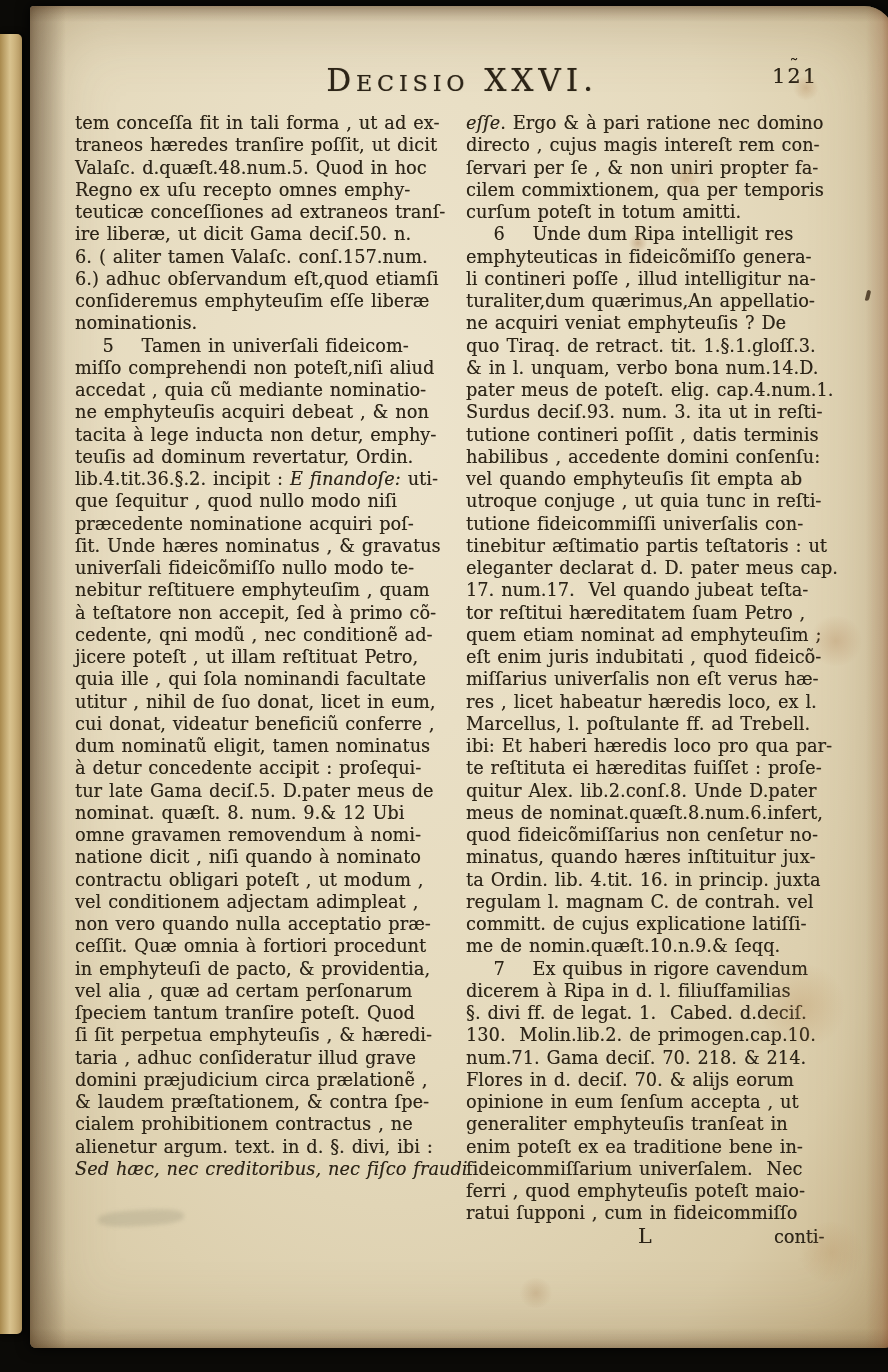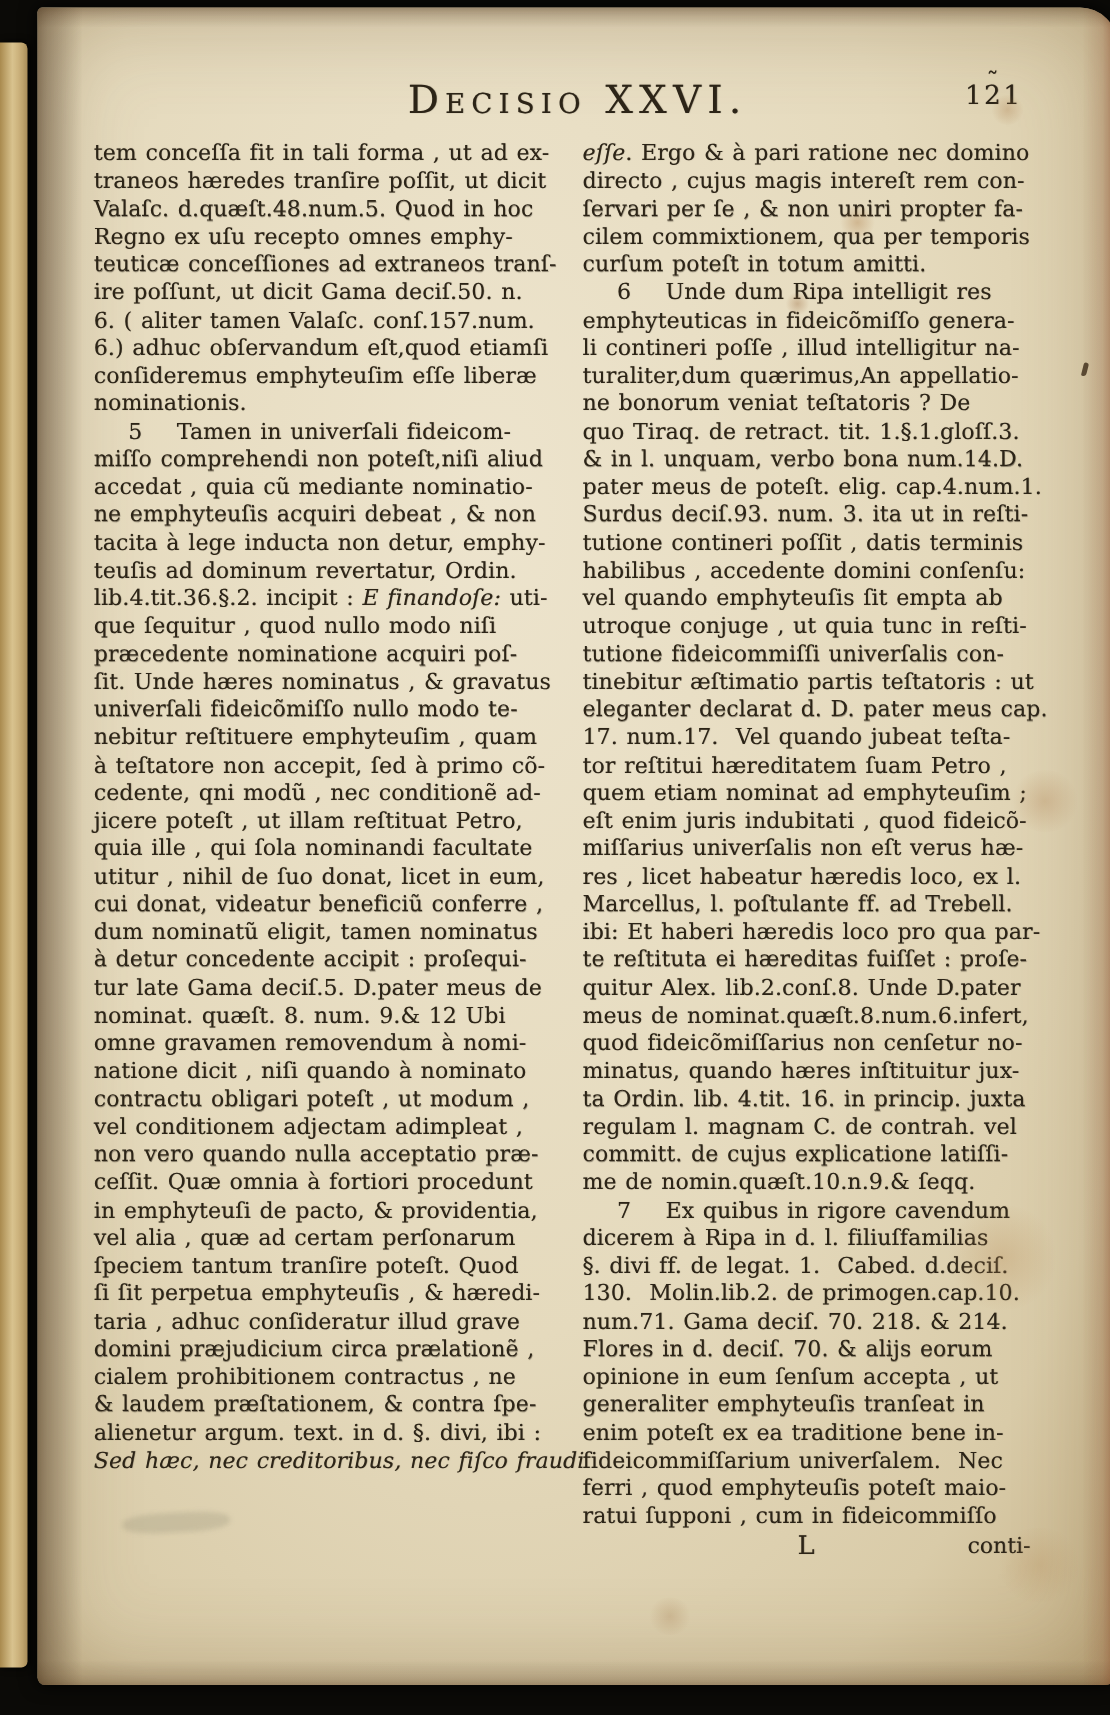--- a/index.html
+++ b/index.html
@@ -81,21 +81,21 @@
   <div class="pagenum"><span class="tilde">˜</span><span>121</span></div>
 
   <div class="columns">
     <div class="col col-left">
       <div class="lines">
           <div class="line">tem conceſſa fit in tali forma , ut ad ex-</div>
           <div class="line">traneos hæredes tranſire poſſit, ut dicit</div>
           <div class="line">Valaſc. d.quæſt.48.num.5. Quod in hoc</div>
           <div class="line">Regno ex uſu recepto omnes emphy-</div>
           <div class="line">teuticæ conceſſiones ad extraneos tranſ-</div>
-          <div class="line">ire poſſunt, ut dicit Gama deciſ.50. n.</div>
+          <div class="line">ire liberæ, ut dicit Gama deciſ.50. n.</div>
           <div class="line">6. ( aliter tamen Valaſc. conſ.157.num.</div>
           <div class="line">6.) adhuc obſervandum eſt,quod etiamſi</div>
           <div class="line">conſideremus emphyteuſim eſſe liberæ</div>
           <div class="line">nominationis.</div>
           <div class="line">    5    Tamen in univerſali fideicom-</div>
           <div class="line">miſſo comprehendi non poteſt,niſi aliud</div>
           <div class="line">accedat , quia cũ mediante nominatio-</div>
           <div class="line">ne emphyteuſis acquiri debeat , &amp; non</div>
           <div class="line">tacita à lege inducta non detur, emphy-</div>
           <div class="line">teuſis ad dominum revertatur, Ordin.</div>
@@ -120,38 +120,38 @@
           <div class="line">contractu obligari poteſt , ut modum ,</div>
           <div class="line">vel conditionem adjectam adimpleat ,</div>
           <div class="line">non vero quando nulla acceptatio præ-</div>
           <div class="line">ceſſit. Quæ omnia à fortiori procedunt</div>
           <div class="line">in emphyteuſi de pacto, &amp; providentia,</div>
           <div class="line">vel alia , quæ ad certam perſonarum</div>
           <div class="line">ſpeciem tantum tranſire poteſt. Quod</div>
           <div class="line">ſi ſit perpetua emphyteuſis , &amp; hæredi-</div>
           <div class="line">taria , adhuc conſideratur illud grave</div>
           <div class="line">domini præjudicium circa prælationẽ ,</div>
+          <div class="line">&amp; laudem præſtationem, &amp; contra ſpe-</div>
           <div class="line">cialem prohibitionem contractus , ne</div>
-          <div class="line">&amp; laudem præſtationem, &amp; contra ſpe-</div>
           <div class="line">alienetur argum. text. in d. §. divi, ibi :</div>
           <div class="line"><i>Sed hæc, nec creditoribus, nec fiſco fraudi</i></div>
         </div>
     </div>
     <div class="col col-right">
       <div class="lines">
           <div class="line"><i>eſſe</i>. Ergo &amp; à pari ratione nec domino</div>
           <div class="line">directo , cujus magis intereſt rem con-</div>
           <div class="line">ſervari per ſe , &amp; non uniri propter fa-</div>
           <div class="line">cilem commixtionem, qua per temporis</div>
           <div class="line">curſum poteſt in totum amitti.</div>
           <div class="line">    6    Unde dum Ripa intelligit res</div>
           <div class="line">emphyteuticas in fideicõmiſſo genera-</div>
           <div class="line">li contineri poſſe , illud intelligitur na-</div>
           <div class="line">turaliter,dum quærimus,An appellatio-</div>
-          <div class="line">ne bonorum veniat teſtatoris ? De</div>
+          <div class="line">ne acquiri veniat emphyteuſis ? De</div>
           <div class="line">quo Tiraq. de retract. tit. 1.§.1.gloſſ.3.</div>
           <div class="line">&amp; in l. unquam, verbo bona num.14.D.</div>
           <div class="line">pater meus de poteſt. elig. cap.4.num.1.</div>
           <div class="line">Surdus deciſ.93. num. 3. ita ut in reſti-</div>
           <div class="line">tutione contineri poſſit , datis terminis</div>
           <div class="line">habilibus , accedente domini conſenſu:</div>
           <div class="line">vel quando emphyteuſis ſit empta ab</div>
           <div class="line">utroque conjuge , ut quia tunc in reſti-</div>
           <div class="line">tutione fideicommiſſi univerſalis con-</div>
           <div class="line">tinebitur æſtimatio partis teſtatoris : ut</div>

